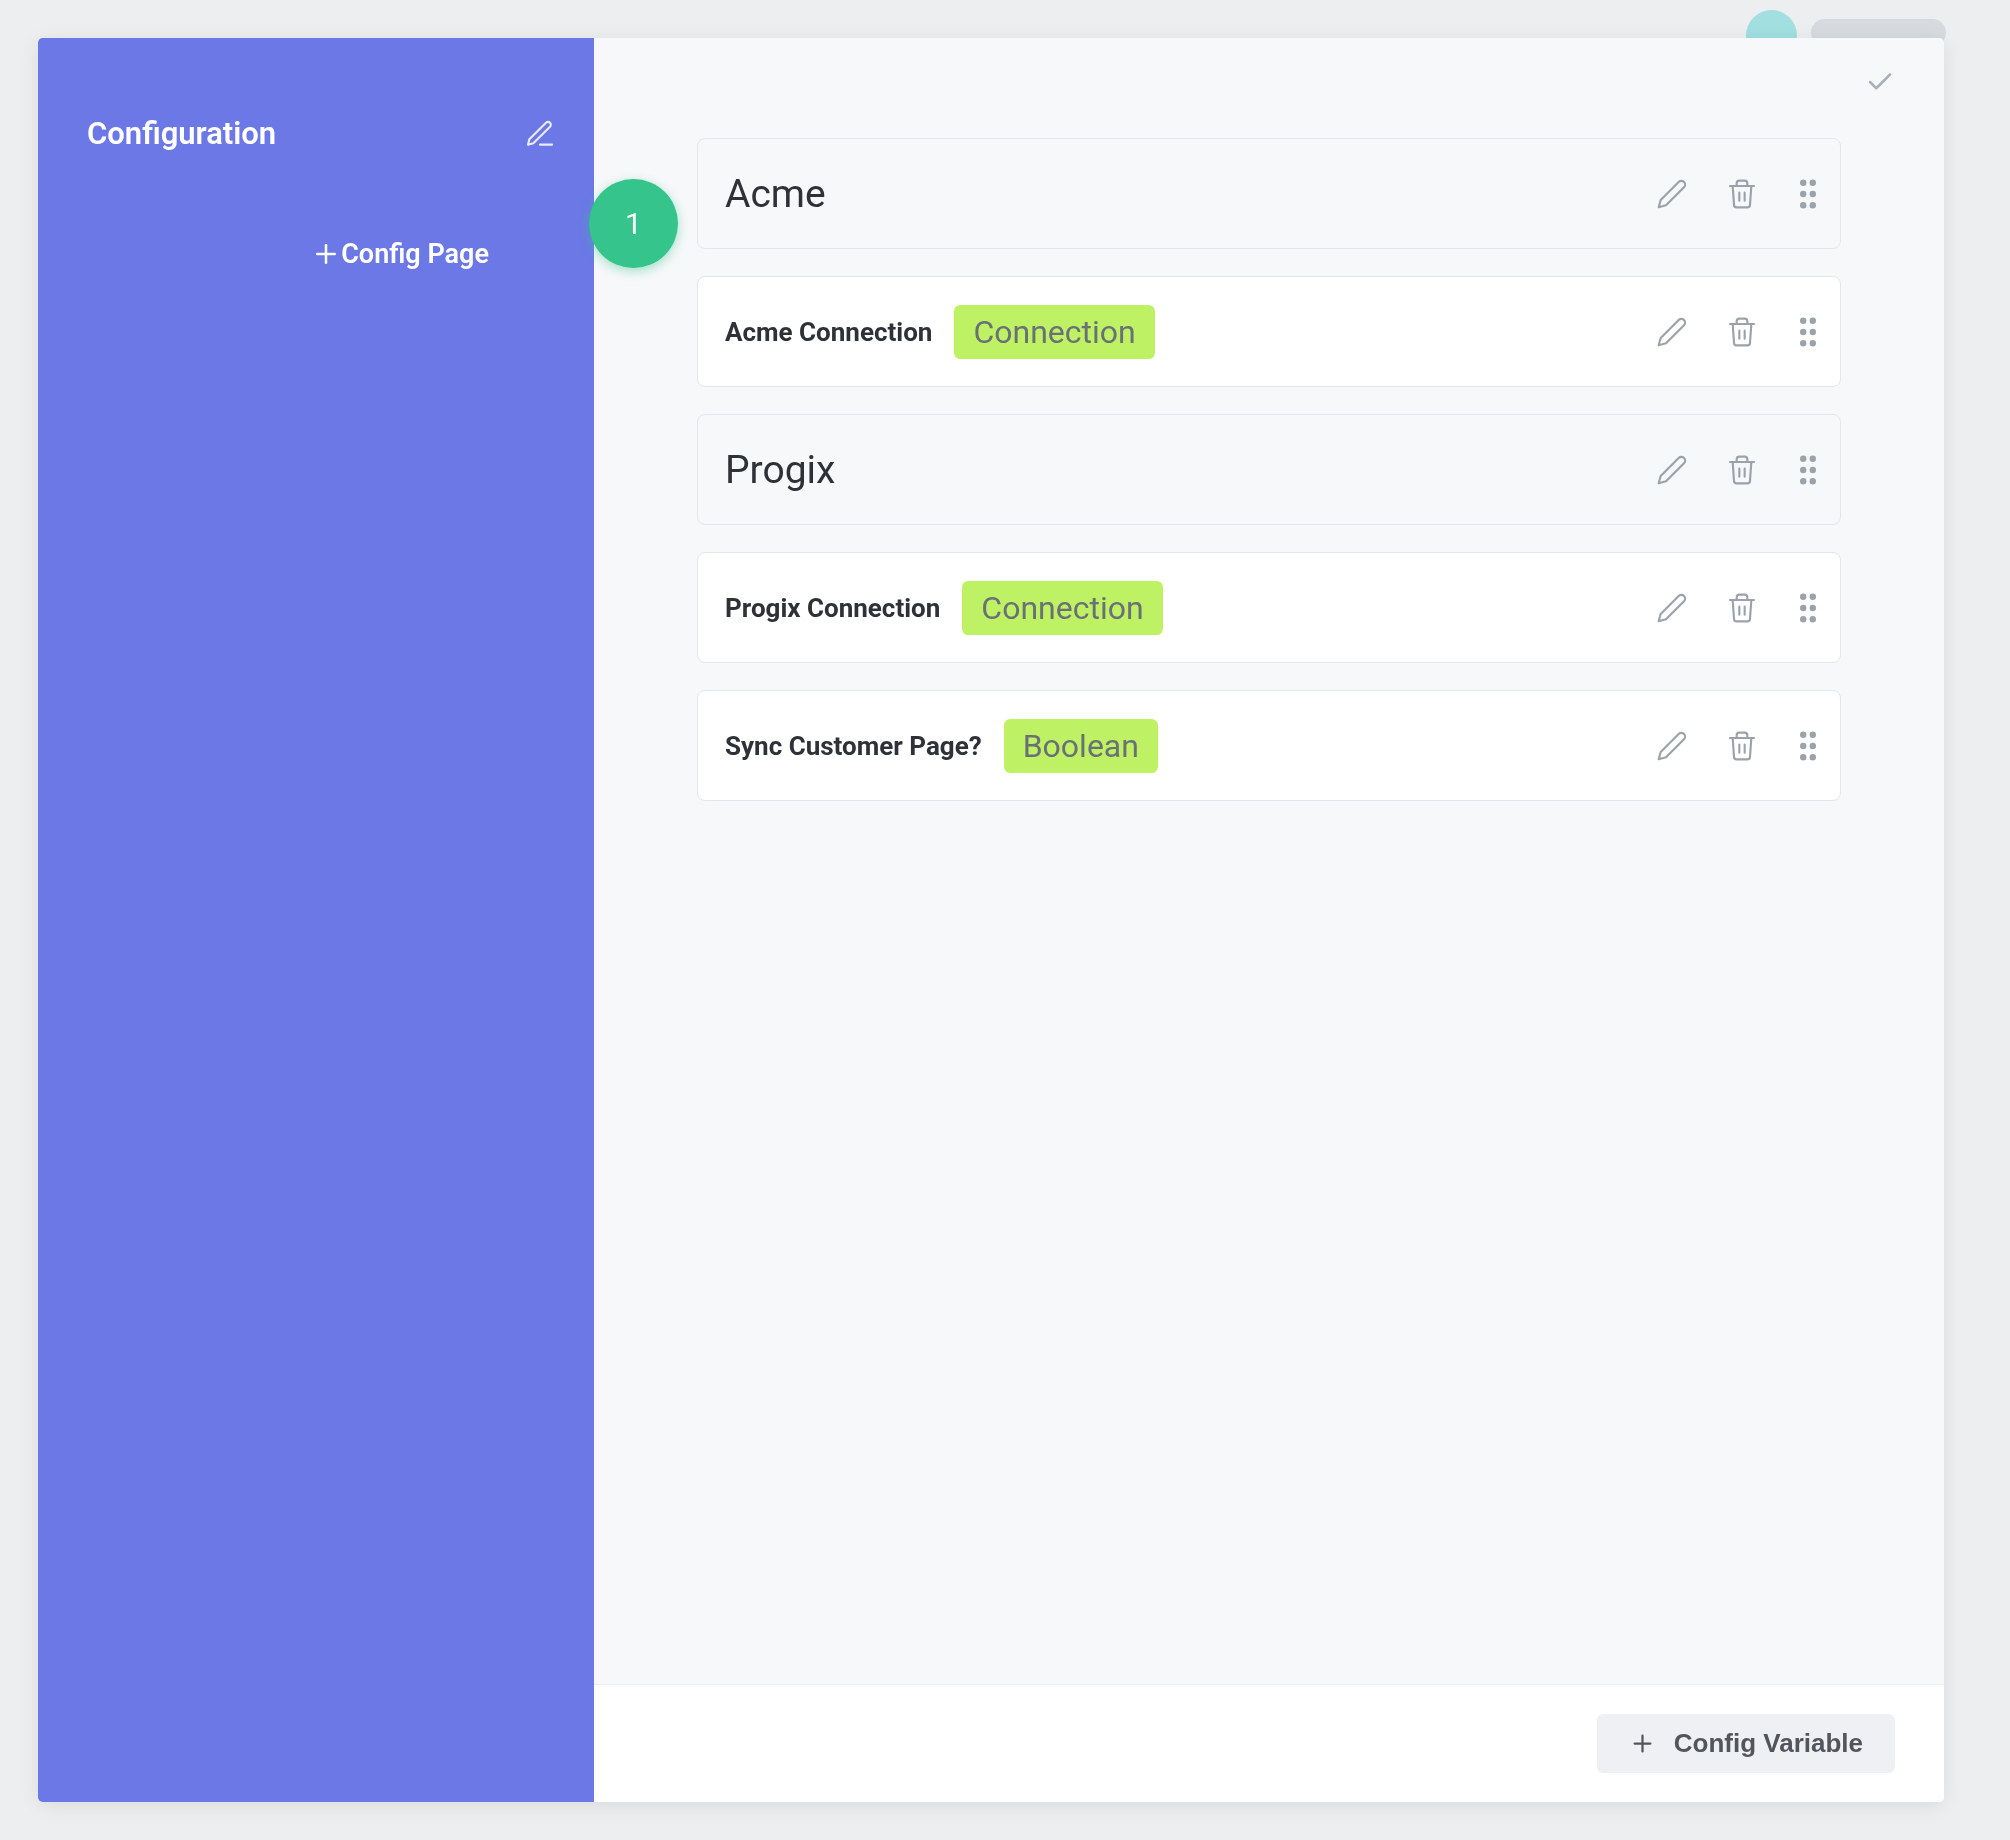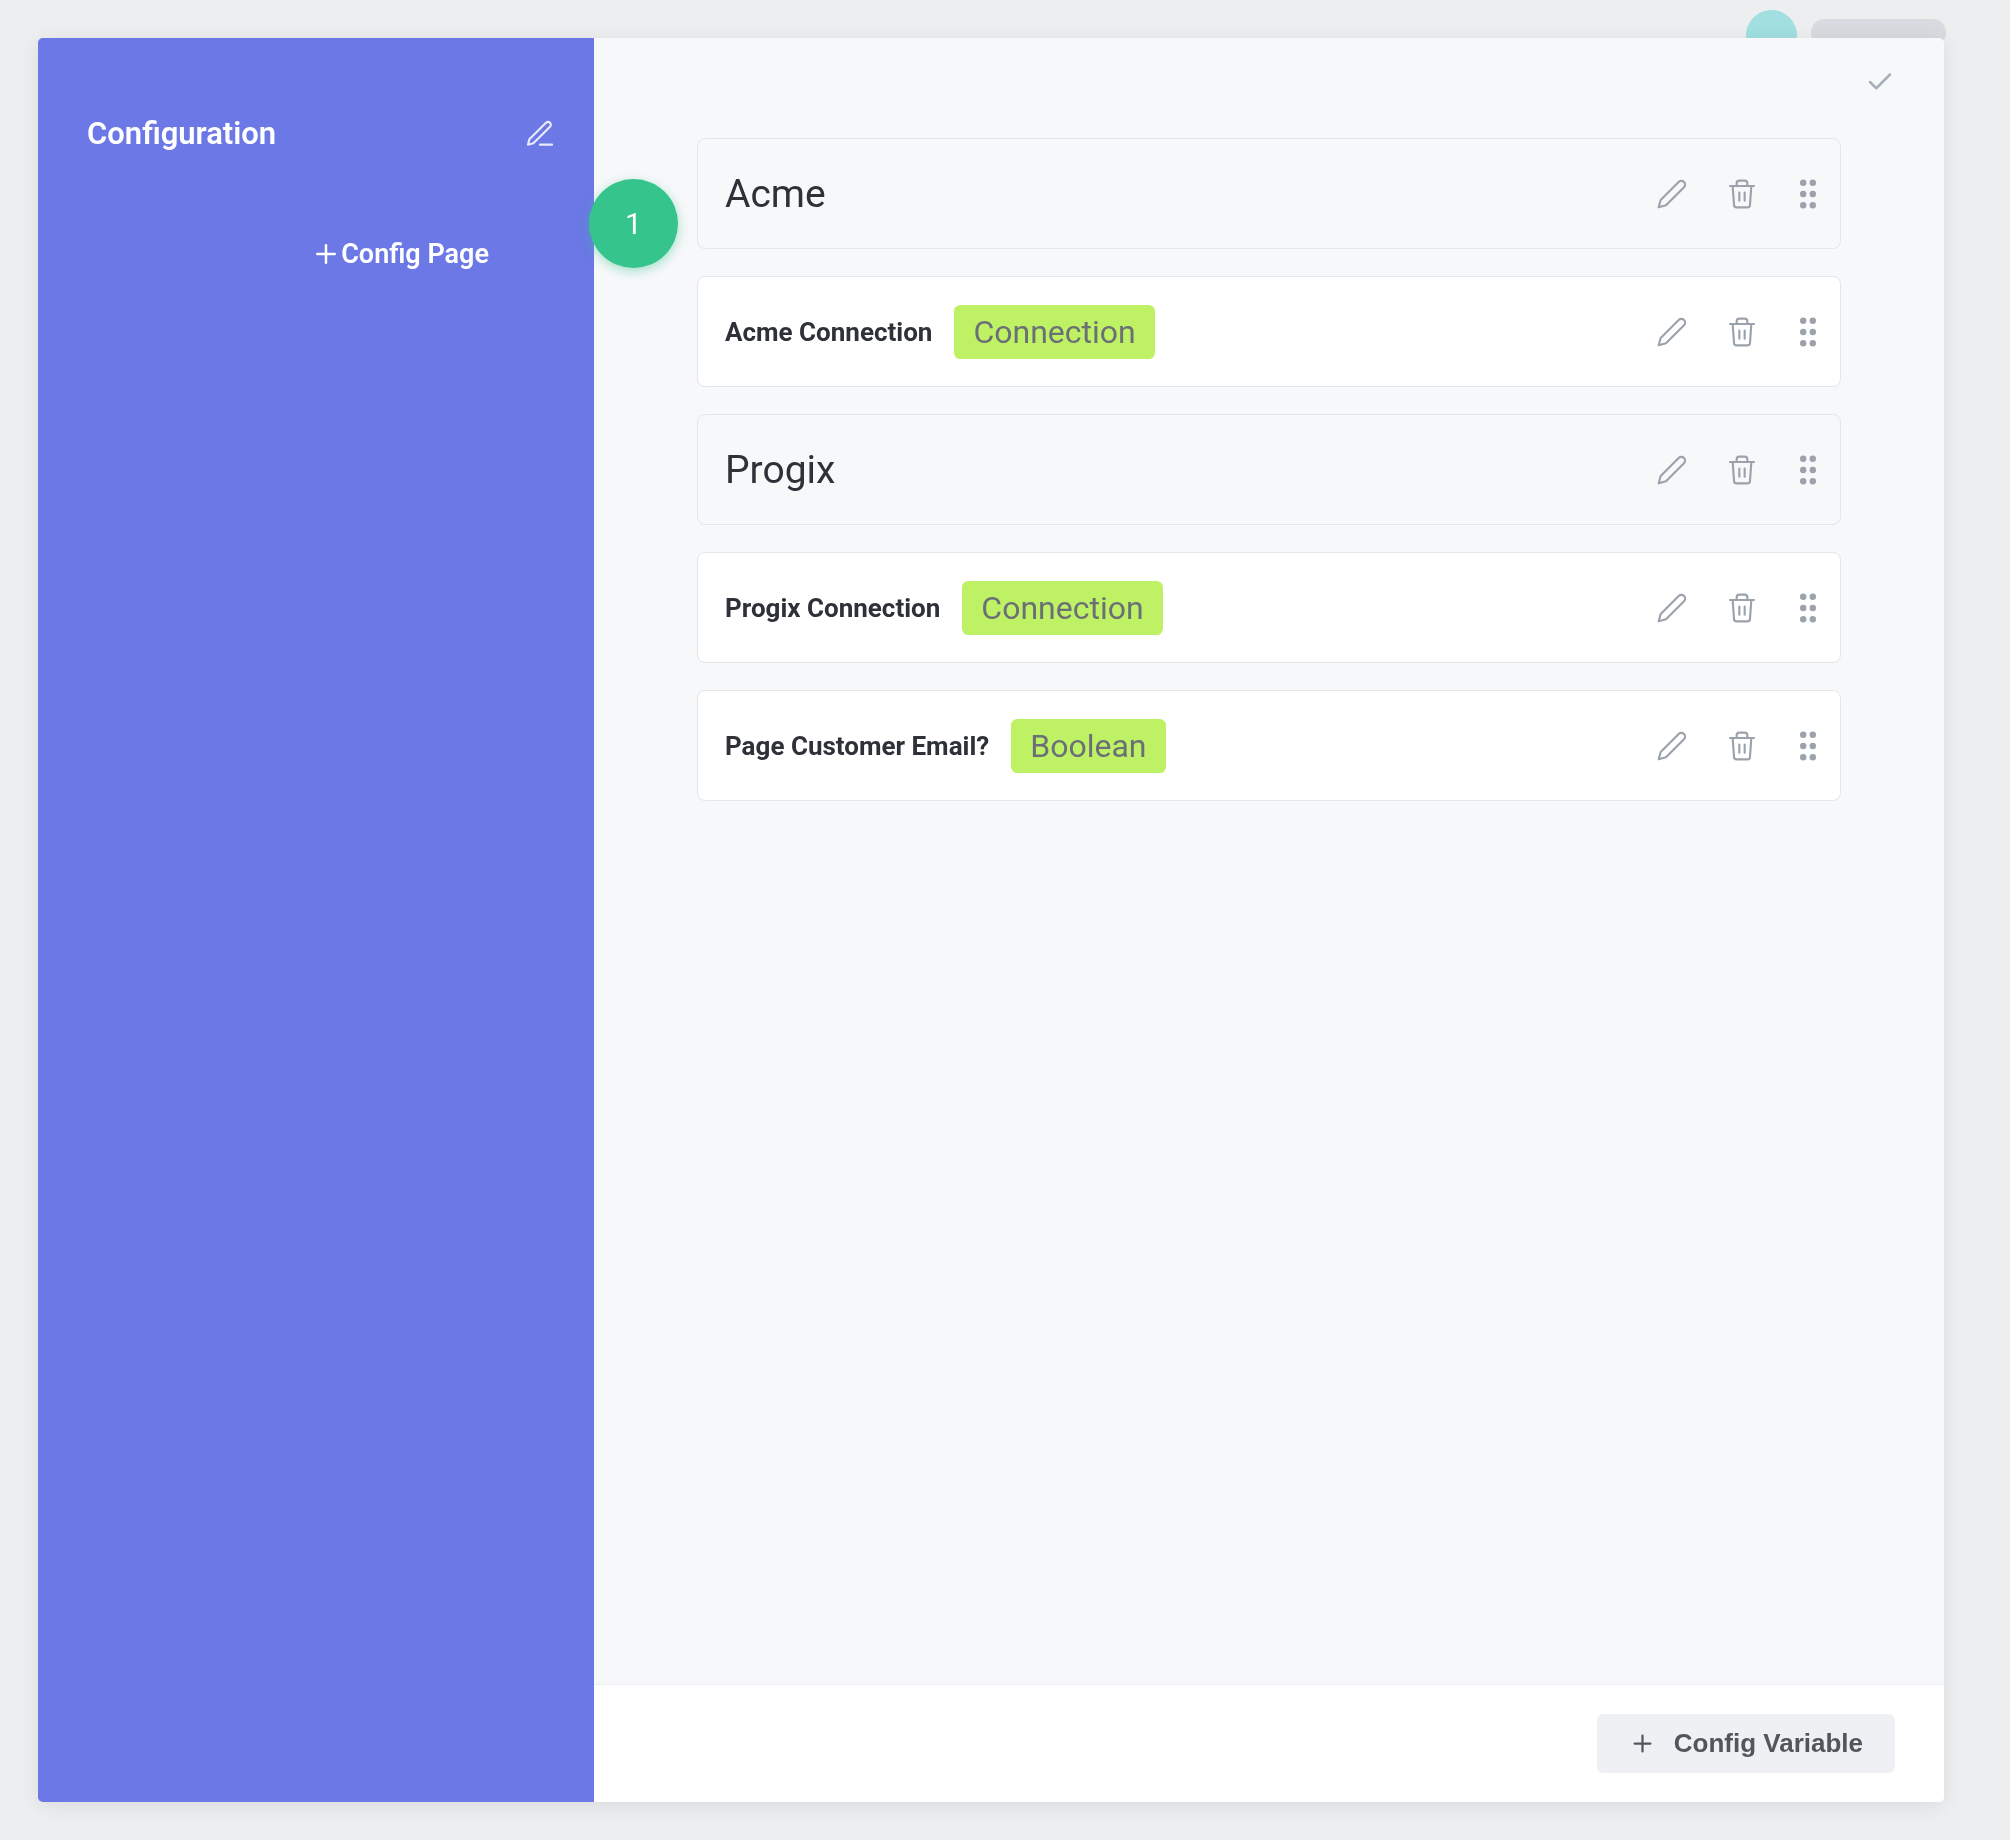--- a/index.html
+++ b/index.html
@@ -361,21 +361,21 @@
               <circle cx="3" cy="10" r="2"></circle>
                 <circle cx="9" cy="10" r="2"></circle>
               <circle cx="3" cy="17" r="2"></circle>
                 <circle cx="9" cy="17" r="2"></circle>
             </svg>
           </span>
         </div>
       </div>
 
       <div class="card item-card">
-        <div class="card-title">Page Customer Email?</div>
+        <div class="card-title">Sync Customer Page?</div>
         <span class="type-chip">Boolean</span>
         <div class="card-actions">
           <span class="icon-btn">
             <svg width="32" height="32" viewBox="0 0 24 24" fill="none" stroke="currentColor" stroke-width="1.6" stroke-linecap="round" stroke-linejoin="round">
               <path d="M17 3a2.828 2.828 0 1 1 4 4L7.5 20.5 2 22l1.5-5.5L17 3z"></path>
             </svg>
           </span>
           <span class="icon-btn">
             <svg width="32" height="32" viewBox="0 0 24 24" fill="none" stroke="currentColor" stroke-width="1.6" stroke-linecap="round" stroke-linejoin="round">
               <polyline points="3 6 5 6 21 6"></polyline>

